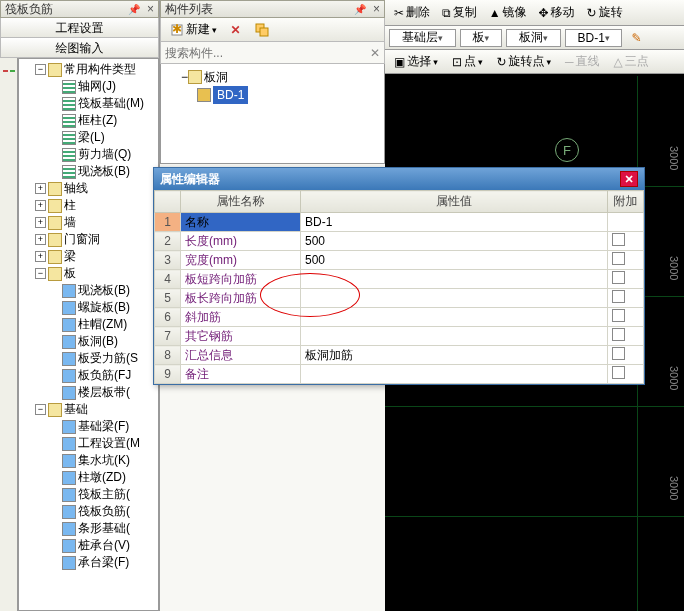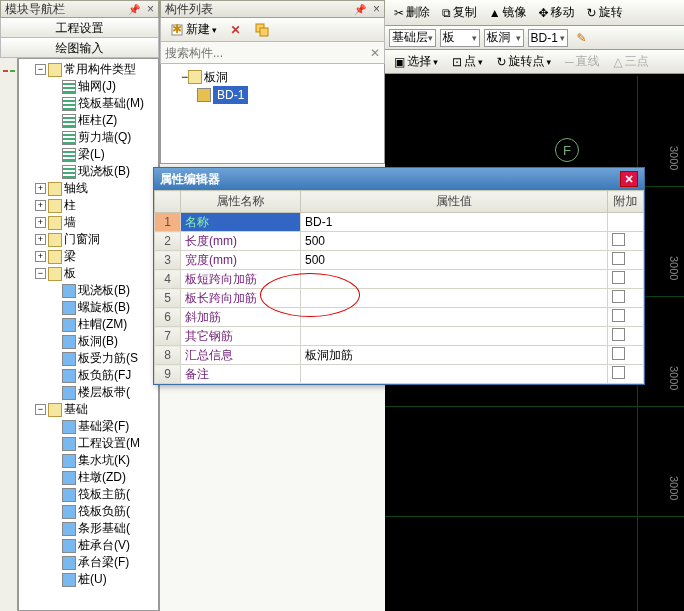--- a/index.html
+++ b/index.html
@@ -27,49 +27,49 @@
 .tb-btn{display:flex;align-items:center;gap:2px;padding:1px 4px;cursor:pointer;border:1px solid transparent}
 .search{height:22px;border:1px solid #bbb;border-top:none;display:flex;align-items:center;padding:0 4px}
 .search input{flex:1;border:none;outline:none;background:transparent;color:#15803d}
 .list-tree{background:#fff;border:1px solid #999;border-top:none;height:100px;padding:4px}
 .list-tree ul{list-style:none;padding-left:16px}
 .list-tree li{line-height:18px;display:flex;align-items:center}
 .sel{background:#3166c4;color:#fff;padding:0 4px}
 .right{position:absolute;left:385px;top:0;right:0;height:611px;background:#000}
 .rtool{height:26px;background:linear-gradient(#fdfdfa,#e5e5dd);border-bottom:1px solid #999;display:flex;align-items:center;padding:0 4px;gap:2px;white-space:nowrap;overflow:hidden}
 .rtool2{height:24px;background:linear-gradient(#fdfdfa,#e5e5dd);border-bottom:1px solid #999;display:flex;align-items:center;padding:0 4px;gap:4px;white-space:nowrap}
-.sel-box{border:1px solid #999;background:#fff;height:18px;padding:0 2px;display:flex;align-items:center;min-width:40px;cursor:pointer}
+.sel-box{border:1px solid #999;background:#fff;height:18px;padding:0 12px;display:flex;align-items:center;min-width:40px;cursor:pointer}
 .sel-box .arr{margin-left:auto;font-size:9px;color:#555}
 .canvas{position:absolute;left:0;top:76px;right:0;bottom:0;background:#000}
 .grid-line-h{position:absolute;height:1px;background:#0a4618;left:0;right:0}
 .grid-line-v{position:absolute;width:1px;background:#0a4618;top:0;bottom:0}
 .axis-lbl{position:absolute;color:#888;font-size:11px;writing-mode:vertical-rl}
 .bubble{position:absolute;width:24px;height:24px;border:1px solid #7a7;border-radius:50%;color:#7a7;display:flex;align-items:center;justify-content:center;font-size:13px}
 .dialog{position:absolute;left:153px;top:167px;width:492px;background:#fff;border:1px solid #3b6ea5;box-shadow:2px 2px 6px rgba(0,0,0,.3)}
 .dlg-title{height:22px;background:linear-gradient(#6fa3d8,#3b78b8);color:#fff;display:flex;align-items:center;padding:0 6px;font-weight:bold}
 .dlg-close{margin-left:auto;width:18px;height:16px;background:#d14;color:#fff;display:flex;align-items:center;justify-content:center;cursor:pointer;font-size:11px;border:1px solid #a00}
 .grid-tbl{width:100%;border-collapse:collapse}
 .grid-tbl th{background:linear-gradient(#f4f4ee,#e4e4da);border:1px solid #c8c8b8;height:22px;font-weight:normal;color:#444}
 .grid-tbl td{border:1px solid #d4d4c8;height:19px;padding:0 4px;background:#fff}
 .grid-tbl td.rownum{background:linear-gradient(#f4f4ee,#e4e4da);text-align:center;width:26px;color:#555}
 .grid-tbl td.pname{color:#701a75;width:110px}
 .grid-tbl tr.r1 td.rownum{background:#f4b183}
-.grid-tbl tr.r1 td.pname{background:#3166c4;color:#86efac}
+.grid-tbl tr.r1 td.pname{background:#3166c4;color:#000000}
 .addcol{width:36px;}
 .chk{width:13px;height:13px;border:1px solid #888;display:inline-block;background:#fff}
 .ellipse{position:absolute;left:260px;top:273px;width:100px;height:44px;border:1px solid #d00;border-radius:50%;pointer-events:none}
 .expand-box{width:11px;height:11px;border:1px solid #888;display:inline-flex;align-items:center;justify-content:center;font-size:9px;background:#fff;margin-right:3px}
 svg{display:block}
 </style>
 </head>
 <body>
 
 <div class="left">
   <div class="panel-head">
-    <span>模块导航栏</span>
+    <span>筏板负筋</span>
     <span class="spacer"></span>
     <span class="pin">📌</span>
     <span class="close-x">×</span>
   </div>
   <div class="tab-btn">工程设置</div>
   <div class="tab-btn">绘图输入</div>
   <div class="side-tab">
     <svg class="side-ico" viewBox="0 0 14 14">
         <rect x="1" y="6" width="5" height="2" fill="#c44"></rect>
         <rect x="8" y="6" width="5" height="2" fill="#4a4"></rect>
@@ -94,26 +94,26 @@
             <span>筏板基础(M)</span>
           </li>
           <li>
             <span class="noexp"></span>
             <span class="ico grid"></span>
             <span>框柱(Z)</span>
           </li>
           <li>
             <span class="noexp"></span>
             <span class="ico grid"></span>
+            <span>梁(L)</span>
+          </li>
+          <li>
+            <span class="noexp"></span>
+            <span class="ico grid"></span>
             <span>剪力墙(Q)</span>
-          </li>
-          <li>
-            <span class="noexp"></span>
-            <span class="ico grid"></span>
-            <span>梁(L)</span>
           </li>
           <li>
             <span class="noexp"></span>
             <span class="ico grid"></span>
             <span>现浇板(B)</span>
           </li>
         </ul>
       <ul id="tree-groups" style="padding-left:0">
           <li>
             <span class="exp">+</span>
@@ -225,25 +225,20 @@
             </li>
             <li>
               <span class="noexp"></span>
               <span class="ico blue"></span>
               <span>桩承台(V)</span>
             </li>
             <li>
               <span class="noexp"></span>
               <span class="ico blue"></span>
               <span>承台梁(F)</span>
-            </li>
-            <li>
-              <span class="noexp"></span>
-              <span class="ico blue"></span>
-              <span>桩(U)</span>
             </li>
           </ul>
         </ul>
     </ul>
   </div>
 </div>
 
 <div class="mid">
   <div class="panel-head">
     <span>构件列表</span>

